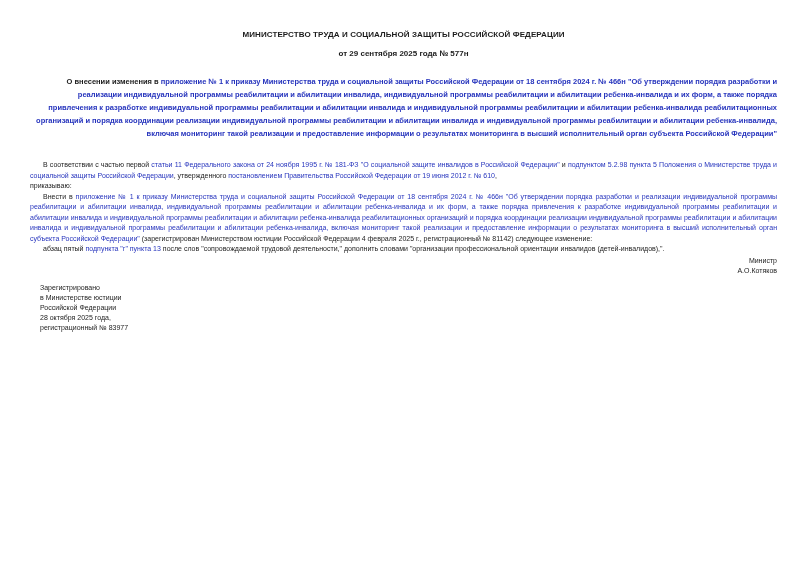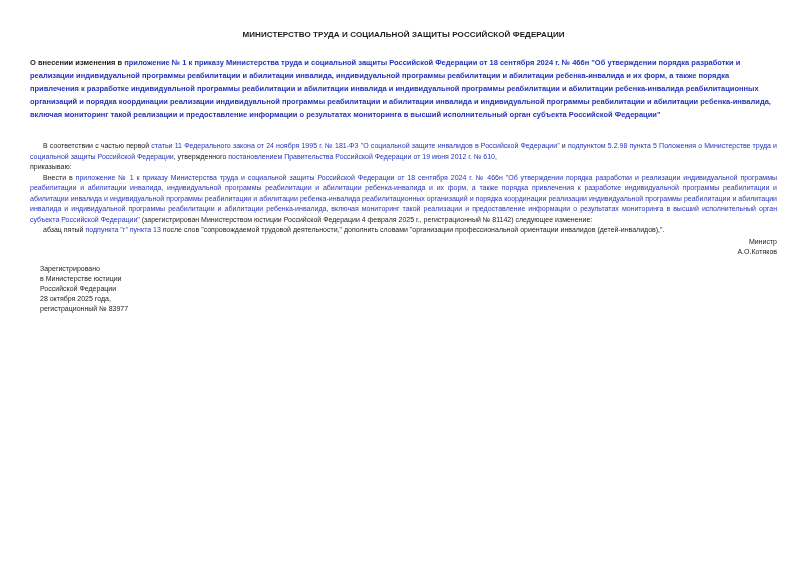--- a/index.html
+++ b/index.html
@@ -17,21 +17,21 @@
     width:807px;height:493px;
     padding:28px 30px 0 30px;
     background:#ffffff;
   }
   .doc-header{text-align:center;font-weight:bold;font-size:8px;line-height:13px;}
   .doc-header .ministry{letter-spacing:.1px;}
   .doc-header .doc-type{margin-top:9px;}
   .doc-header .doc-date{margin-top:6px;}
   .doc-title{
     margin:15px 0 0 0;
-    text-align:left;
+    text-align:right;
     font-size:7.5px;font-weight:bold;line-height:13px;
   }
   .doc-title .doc-link{color:var(--link-color);}
   .body-text{
     margin:0;
     font-size:7px;line-height:10.5px;
     text-align:justify;
   }
   .first-para{margin-top:20px;}
   .indent{text-indent:13px;}
@@ -48,20 +48,21 @@
     text-align:left;
   }
 </style>
 </head>
 <body>
 
 <div class="page">
 
   <div class="doc-header">
     <div class="ministry">МИНИСТЕРСТВО ТРУДА И СОЦИАЛЬНОЙ ЗАЩИТЫ РОССИЙСКОЙ ФЕДЕРАЦИИ</div>
+    <div class="doc-date">от 29 сентября 2025 года № 577н</div>
   </div>
 
   <div class="doc-title"><span class="doc-text">О внесении изменения в </span><span class="doc-link">приложение № 1 к приказу Министерства труда и социальной защиты Российской Федерации от 18 сентября 2024 г. № 466н "Об утверждении порядка разработки и реализации индивидуальной программы реабилитации и абилитации инвалида, индивидуальной программы реабилитации и абилитации ребенка-инвалида и их форм, а также порядка привлечения к разработке индивидуальной программы реабилитации и абилитации инвалида и индивидуальной программы реабилитации и абилитации ребенка-инвалида реабилитационных организаций и порядка координации реализации индивидуальной программы реабилитации и абилитации инвалида и индивидуальной программы реабилитации и абилитации ребенка-инвалида, включая мониторинг такой реализации и предоставление информации о результатах мониторинга в высший исполнительный орган субъекта Российской Федерации"</span></div>
 
   <p class="body-text first-para indent"><span class="doc-text">В соответствии с частью первой </span><span class="doc-link">статьи 11 Федерального закона от 24 ноября 1995 г. № 181-ФЗ "О социальной защите инвалидов в Российской Федерации"</span><span class="doc-text"> и </span><span class="doc-link">подпунктом 5.2.98 пункта 5 Положения о Министерстве труда и социальной защиты Российской Федерации</span><span class="doc-text">, утвержденного </span><span class="doc-link">постановлением Правительства Российской Федерации от 19 июня 2012 г. № 610</span><span class="doc-text">,</span></p>
   <p class="body-text">приказываю:</p>
 
   <p class="body-text indent"><span class="doc-text">Внести в </span><span class="doc-link">приложение № 1 к приказу Министерства труда и социальной защиты Российской Федерации от 18 сентября 2024 г. № 466н "Об утверждении порядка разработки и реализации индивидуальной программы реабилитации и абилитации инвалида, индивидуальной программы реабилитации и абилитации ребенка-инвалида и их форм, а также порядка привлечения к разработке индивидуальной программы реабилитации и абилитации инвалида и индивидуальной программы реабилитации и абилитации ребенка-инвалида реабилитационных организаций и порядка координации реализации индивидуальной программы реабилитации и абилитации инвалида и индивидуальной программы реабилитации и абилитации ребенка-инвалида, включая мониторинг такой реализации и предоставление информации о результатах мониторинга в высший исполнительный орган субъекта Российской Федерации"</span><span class="doc-text"> (зарегистрирован Министерством юстиции Российской Федерации 4 февраля 2025 г., регистрационный № 81142) следующее изменение:</span></p>
 
   <p class="body-text indent"><span class="doc-text">абзац пятый </span><span class="doc-link">подпункта "г" пункта 13</span><span class="doc-text"> после слов "сопровождаемой трудовой деятельности," дополнить словами "организации профессиональной ориентации инвалидов (детей-инвалидов),".</span></p>

